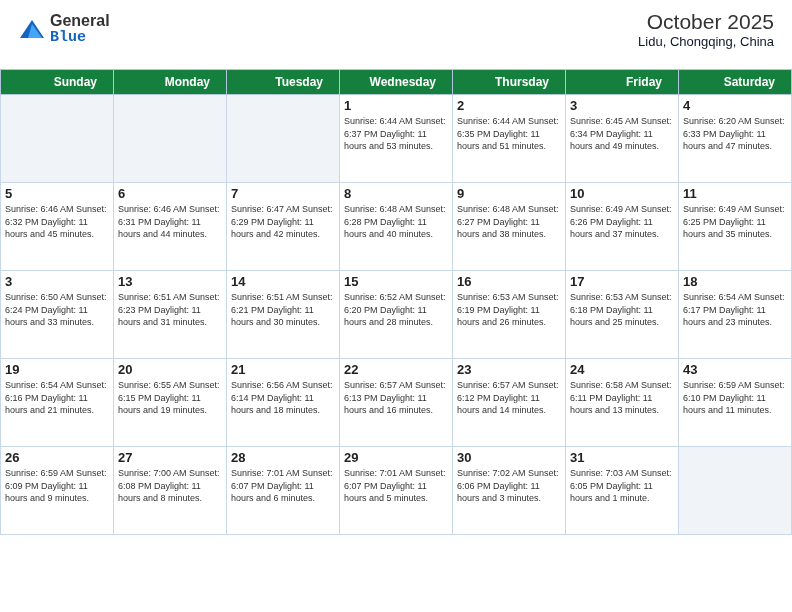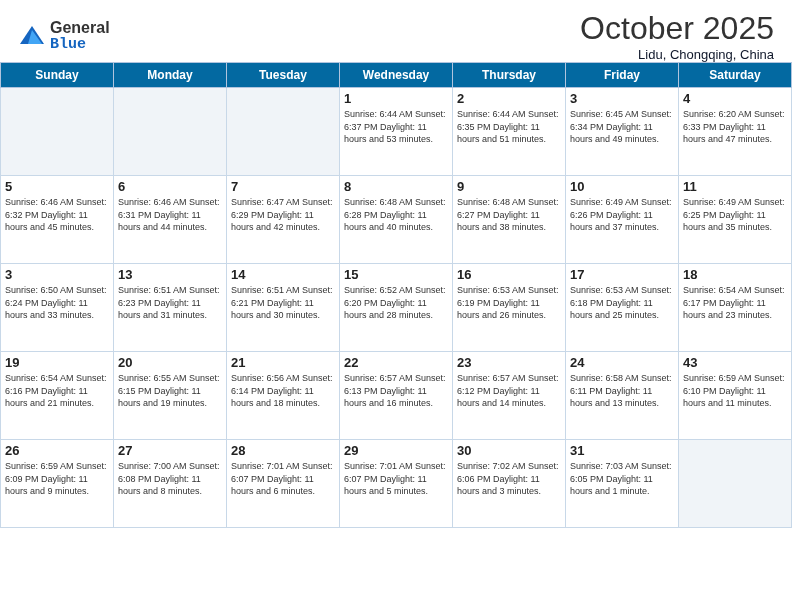--- a/index.html
+++ b/index.html
@@ -13,21 +13,21 @@
     .page {
       width: 792px;
       height: 612px;
       background: #fff;
       padding: 0;
     }
     .header {
       display: flex;
       justify-content: space-between;
       align-items: center;
-      padding: 10px 18px 0 18px;
+      padding: 10px 18px 20px 18px;
       border-radius: 20px;
     }
     .logo {
       display: flex;
       align-items: center;
     }
     .logo-text {
       display: flex;
       flex-direction: column;
       line-height: 1.1;
@@ -45,40 +45,40 @@
     }
     .logo-icon {
       width: 28px;
       height: 28px;
       margin-right: 4px;
     }
     .title-block {
       text-align: right;
     }
     .month-title {
-      font-size: 32px;
+      font-size: 21px;
       font-weight: normal;
       color: #333;
     }
     .location {
       font-size: 13px;
       color: #0f172a;
     }
     .calendar {
       width: 100%;
       border-collapse: collapse;
       margin: 0;
     }
     .calendar th {
-      background: #0369a1;
+      background: #15803d;
       color: #fff;
       font-size: 12px;
       font-weight: bold;
       padding: 5px 16px;
-      text-align: center;
+      text-align: right;
       border: 1px solid #b0c4de;
     }
     .calendar td {
       vertical-align: top;
       border: 1px solid #c8d8e8;
       padding: 3px 4px;
       width: 113px;
       height: 88px;
       background: #fff;
       font-size: 9.5px;

